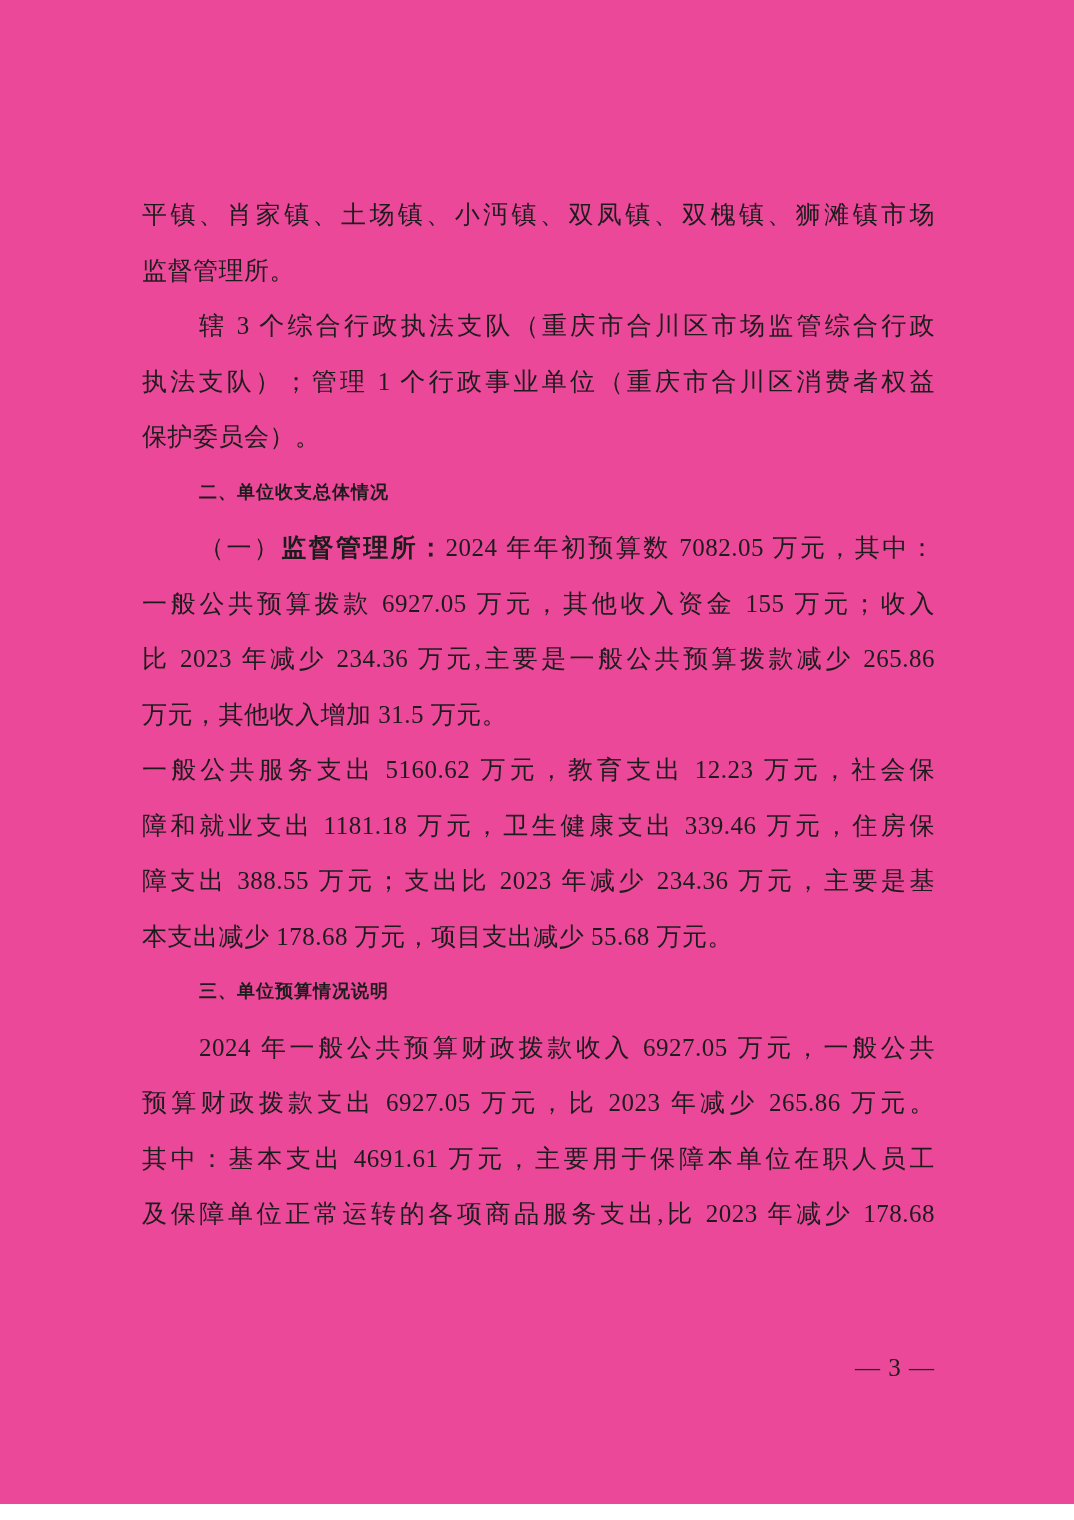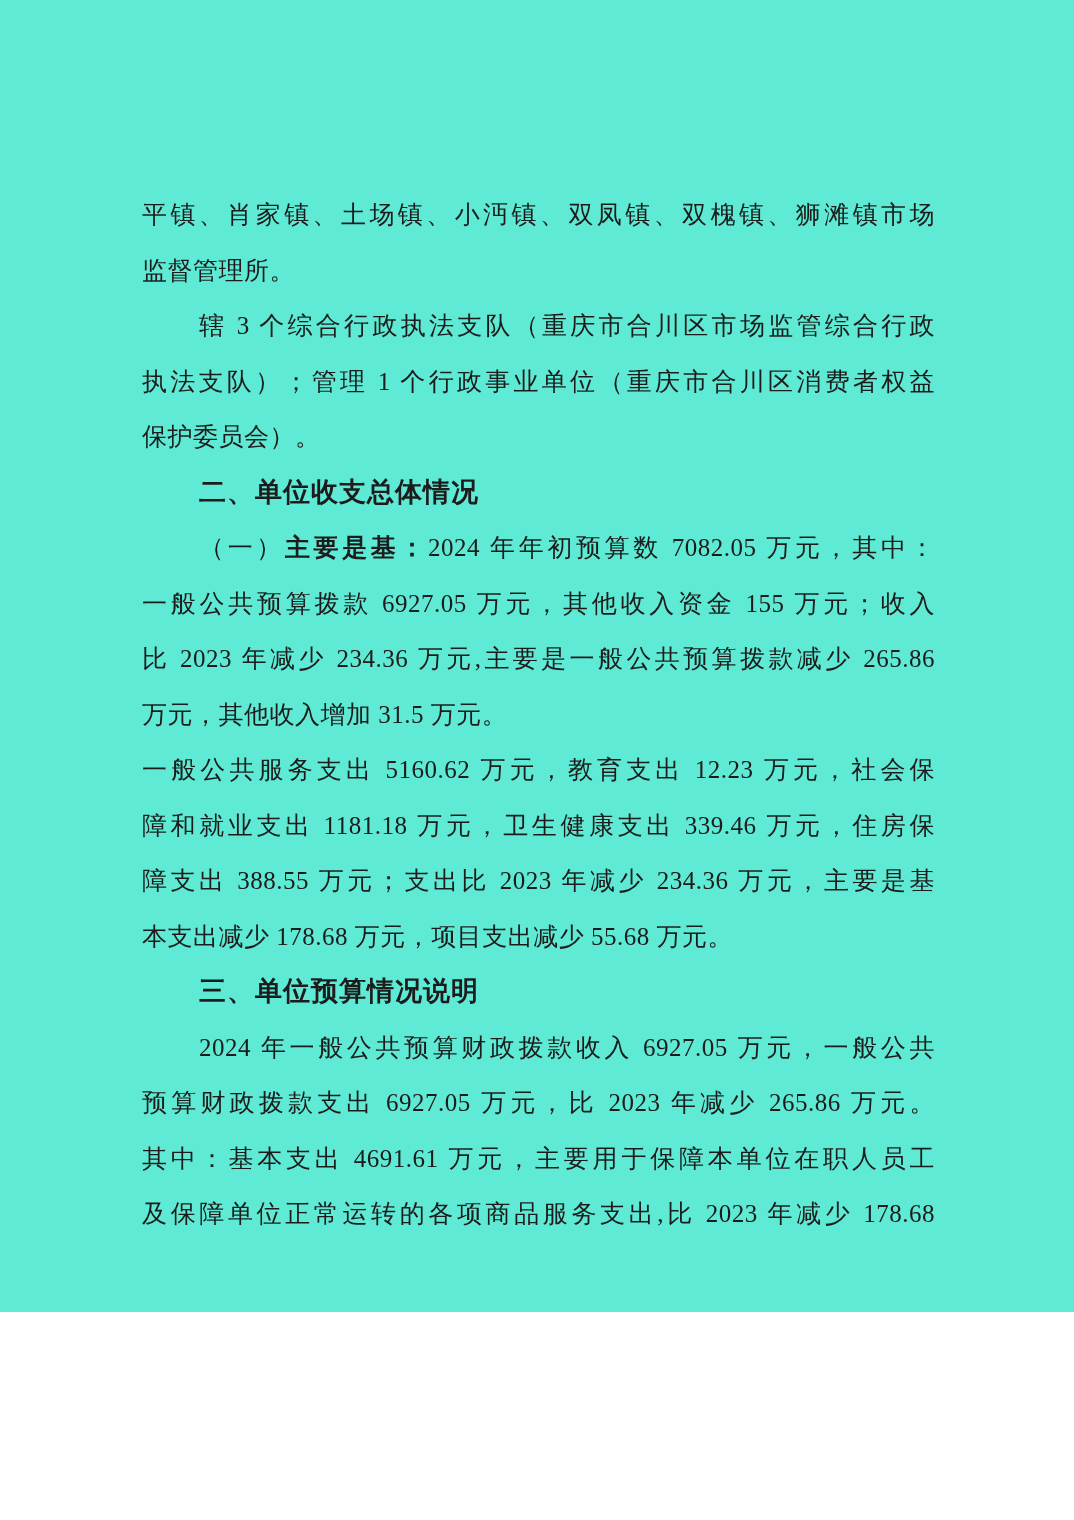--- a/index.html
+++ b/index.html
@@ -3,22 +3,22 @@
 <meta charset="utf-8">
 <style>
   html, body {
     margin: 0;
     padding: 0;
     background: #ffffff;
   }
   .page {
     position: relative;
     width: 1074px;
-    height: 1312px;
-    background: #5eead4;
+    height: 1504px;
+    background: #ec4899;
     overflow: hidden;
     font-family: "Liberation Serif", "DejaVu Serif", serif;
     color: #1c1c1c;
   }
   .text-block {
     position: absolute;
     left: 142px;
     top: 187px;
     width: 793px;
   }
@@ -34,21 +34,21 @@
   .line.full {
     text-align: justify;
     text-align-last: justify;
   }
   .line.indent {
     text-indent: 57px;
   }
   .line.heading {
     font-family: "Liberation Sans", "DejaVu Sans", sans-serif;
     font-weight: 700;
-    font-size: 27px;
+    font-size: 18px;
     letter-spacing: 1px;
     text-align: left;
     text-align-last: left;
   }
   .para-label {
     font-weight: 700;
   }
   .page-number {
     position: absolute;
     top: 1350px;
@@ -68,21 +68,21 @@
 
     <div class="line full">平镇、肖家镇、土场镇、小沔镇、双凤镇、双槐镇、狮滩镇市场</div>
     <div class="line">监督管理所。</div>
 
     <div class="line full indent">辖 3 个综合行政执法支队（重庆市合川区市场监管综合行政</div>
     <div class="line full">执法支队）；管理 1 个行政事业单位（重庆市合川区消费者权益</div>
     <div class="line">保护委员会）。</div>
 
     <div class="line heading indent">二、单位收支总体情况</div>
 
-    <div class="line full indent"><span>（一）</span><span class="para-label">主要是基：</span><span>2024 年年初预算数 7082.05 万元，其中：</span></div>
+    <div class="line full indent"><span>（一）</span><span class="para-label">监督管理所：</span><span>2024 年年初预算数 7082.05 万元，其中：</span></div>
     <div class="line full">一般公共预算拨款 6927.05 万元，其他收入资金 155 万元；收入</div>
     <div class="line full">比 2023 年减少 234.36 万元,主要是一般公共预算拨款减少 265.86</div>
     <div class="line">万元，其他收入增加 31.5 万元。</div>
 
     <div class="line full">一般公共服务支出 5160.62 万元，教育支出 12.23 万元，社会保</div>
     <div class="line full">障和就业支出 1181.18 万元，卫生健康支出 339.46 万元，住房保</div>
     <div class="line full">障支出 388.55 万元；支出比 2023 年减少 234.36 万元，主要是基</div>
     <div class="line">本支出减少 178.68 万元，项目支出减少 55.68 万元。</div>
 
     <div class="line heading indent">三、单位预算情况说明</div>

